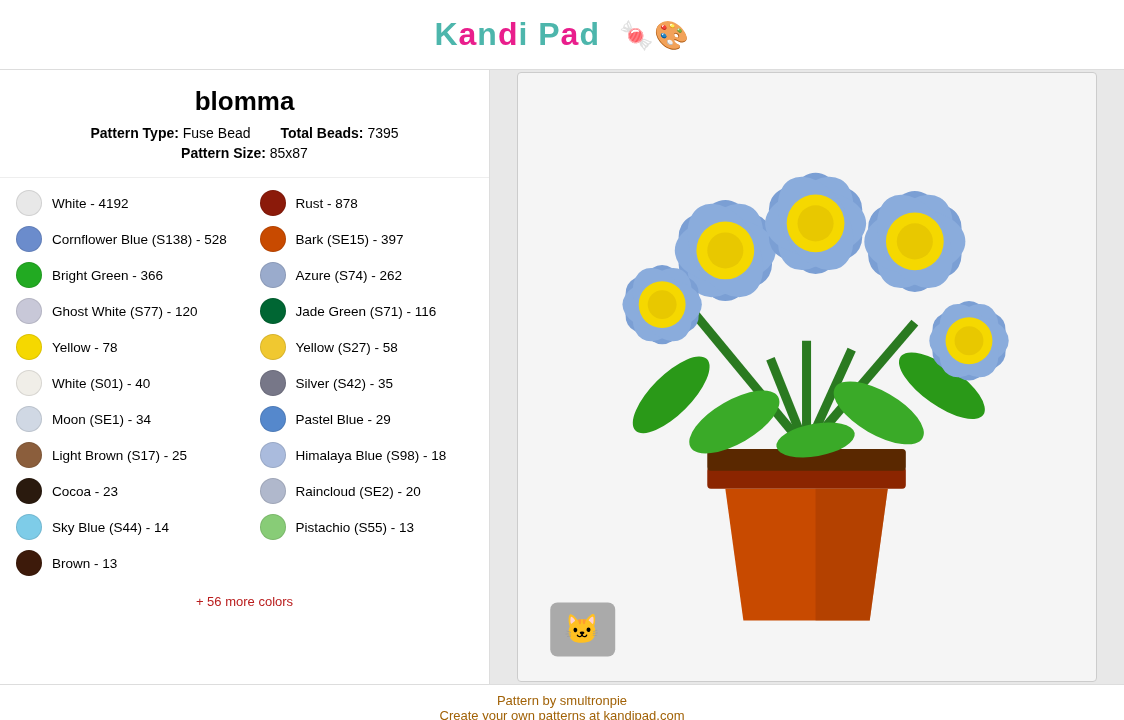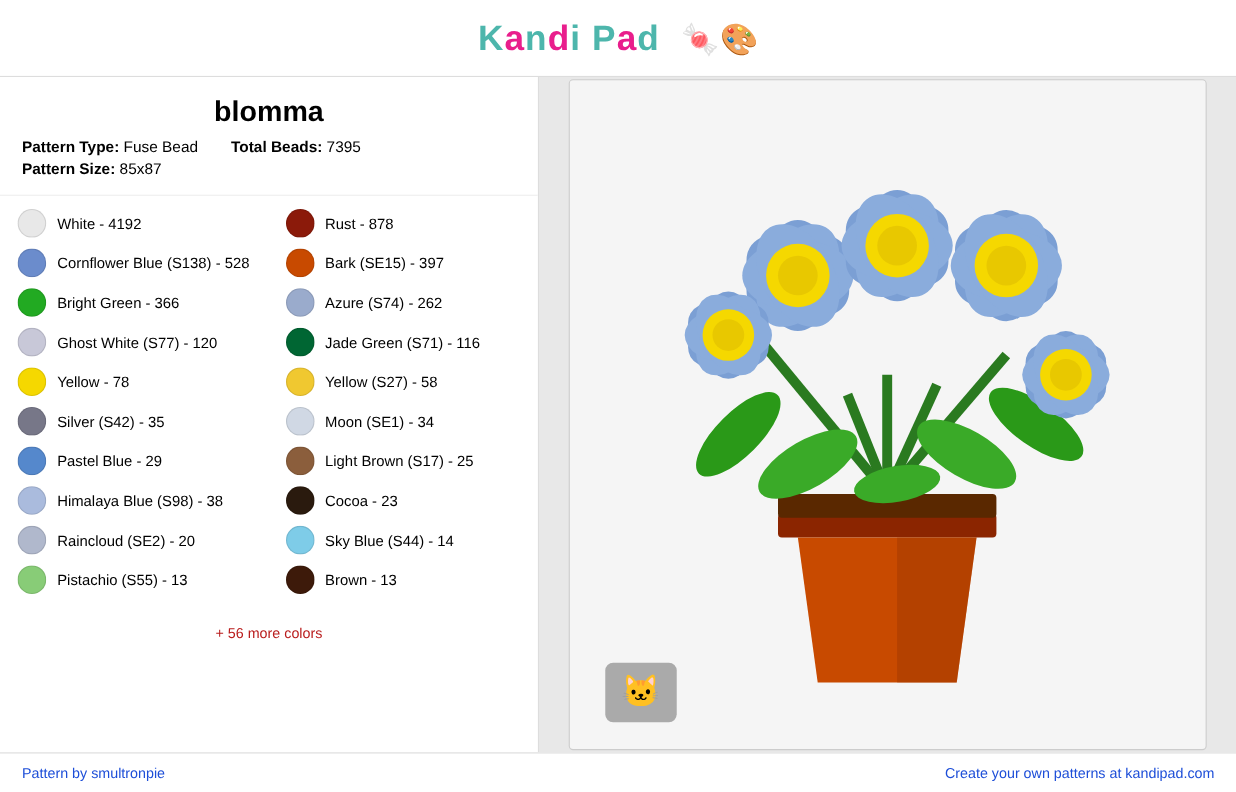--- a/index.html
+++ b/index.html
@@ -64,20 +64,21 @@
       border-bottom: 1px solid #eee;
       text-align: center;
     }
     #pattern-title {
       font-size: 26px;
       font-weight: bold;
       margin-bottom: 8px;
     }
     .pattern-meta {
       display: flex;
+      justify-content: center;
       gap: 30px;
       font-size: 14px;
     }
     .meta-item strong { font-weight: bold; }
 
     
     #color-list {
       padding: 12px 16px;
       flex: 1;
       overflow-y: auto;
@@ -138,23 +139,24 @@
     }
 
     
     #footer {
       background: white;
       border-top: 1px solid #ddd;
       display: flex;
       justify-content: space-between;
       padding: 8px 20px;
       font-size: 13px;
-      color: #1d4ed8;
+      color: #a16207;
       height: 36px;
       align-items: center;
+      flex-direction: column;
     }
   </style>
 </head>
 <body>
 
 <div id="header">
   <div>
     <span class="logo-text">
       <span class="logo-k">K</span><span class="logo-a1">a</span><span class="logo-n">n</span><span class="logo-d">d</span><span class="logo-i">i</span>
       <span style="color:#888;"> </span>
@@ -223,38 +225,42 @@
       </div>
           <div class="color-item">
         <div class="color-swatch" style="background:#f5d800"></div>
         <span>Yellow - 78</span>
       </div>
           <div class="color-item">
         <div class="color-swatch" style="background:#f0c830"></div>
         <span>Yellow (S27) - 58</span>
       </div>
           <div class="color-item">
+        <div class="color-swatch" style="background:#f0eee8"></div>
+        <span>White (S01) - 40</span>
+      </div>
+          <div class="color-item">
         <div class="color-swatch" style="background:#777788"></div>
         <span>Silver (S42) - 35</span>
       </div>
           <div class="color-item">
         <div class="color-swatch" style="background:#d0d8e4"></div>
         <span>Moon (SE1) - 34</span>
       </div>
           <div class="color-item">
         <div class="color-swatch" style="background:#5588cc"></div>
         <span>Pastel Blue - 29</span>
       </div>
           <div class="color-item">
         <div class="color-swatch" style="background:#8B5E3C"></div>
         <span>Light Brown (S17) - 25</span>
       </div>
           <div class="color-item">
         <div class="color-swatch" style="background:#aabbdd"></div>
-        <span>Himalaya Blue (S98) - 38</span>
+        <span>Himalaya Blue (S98) - 18</span>
       </div>
           <div class="color-item">
         <div class="color-swatch" style="background:#2a1a0e"></div>
         <span>Cocoa - 23</span>
       </div>
           <div class="color-item">
         <div class="color-swatch" style="background:#b0b8cc"></div>
         <span>Raincloud (SE2) - 20</span>
       </div>
           <div class="color-item">

